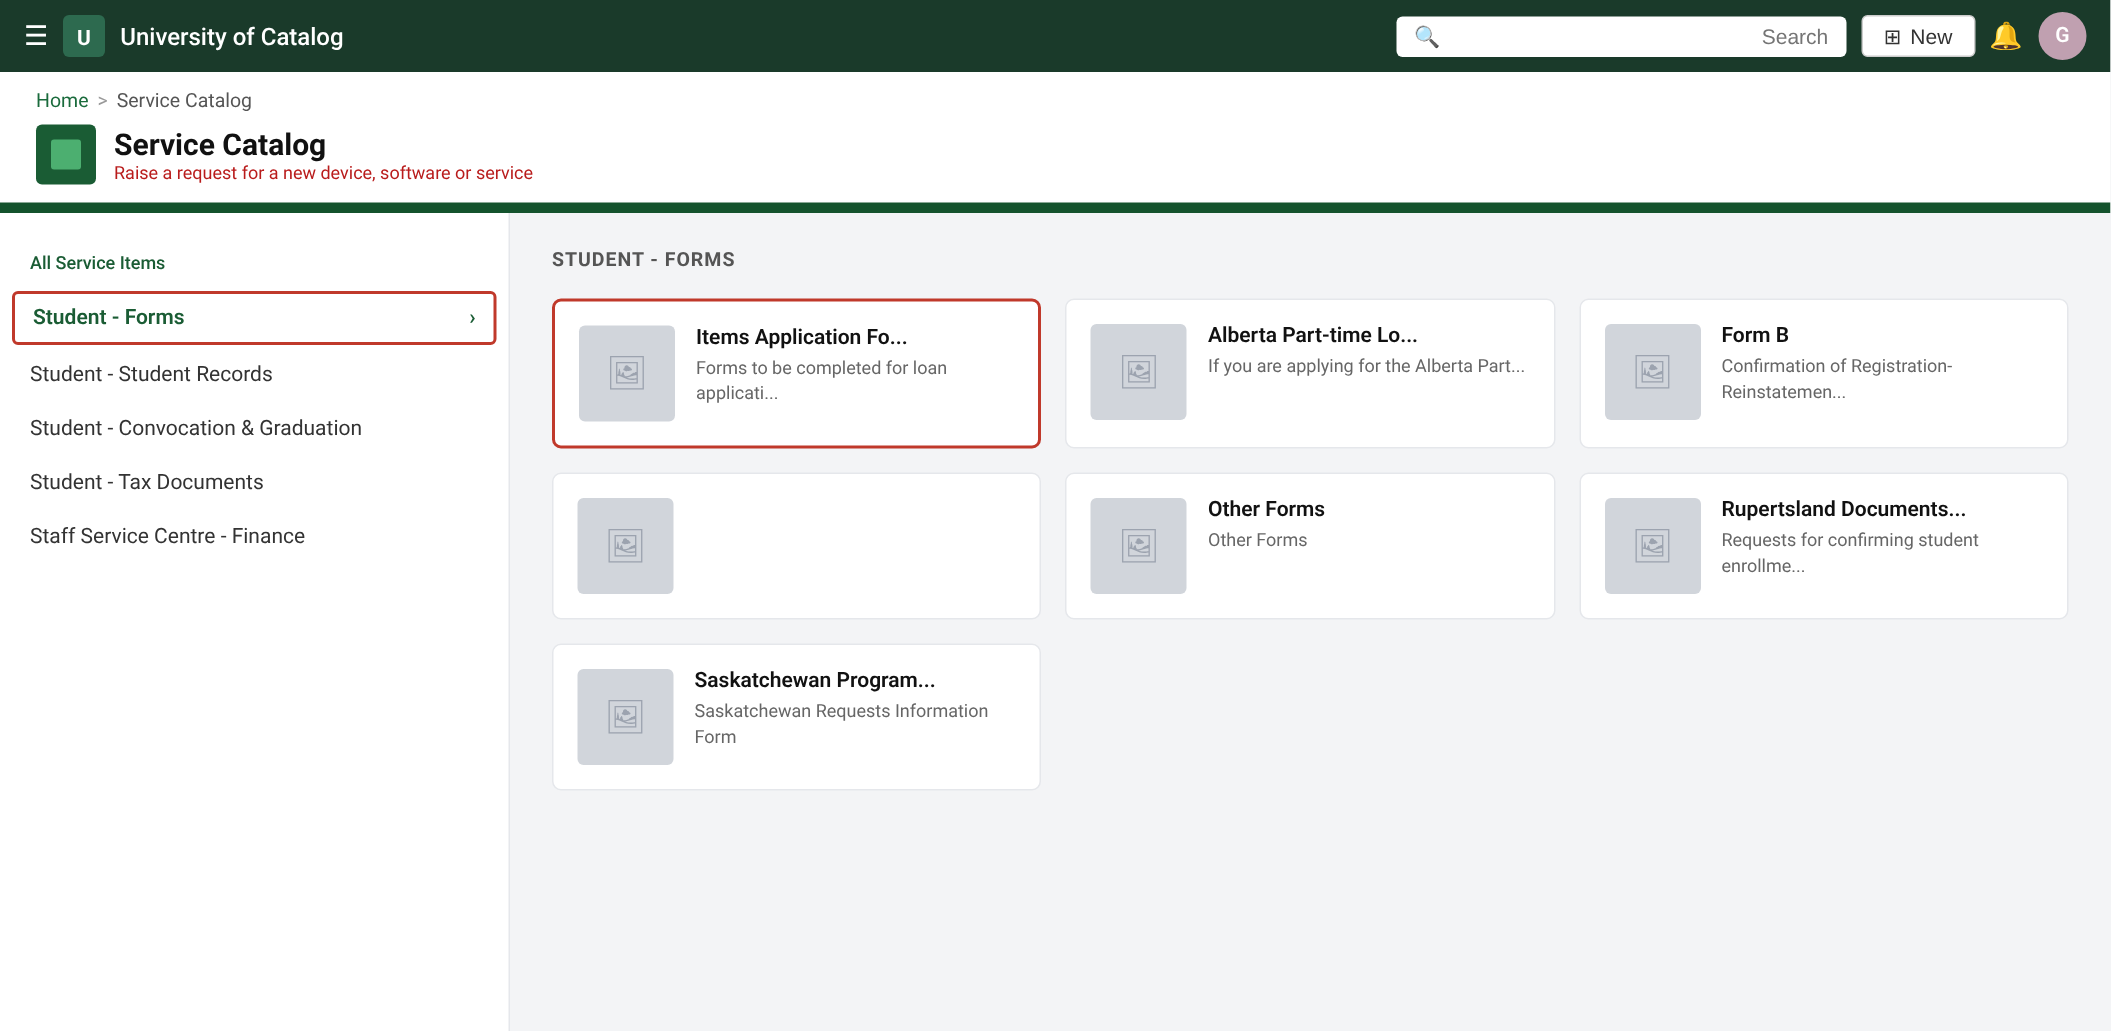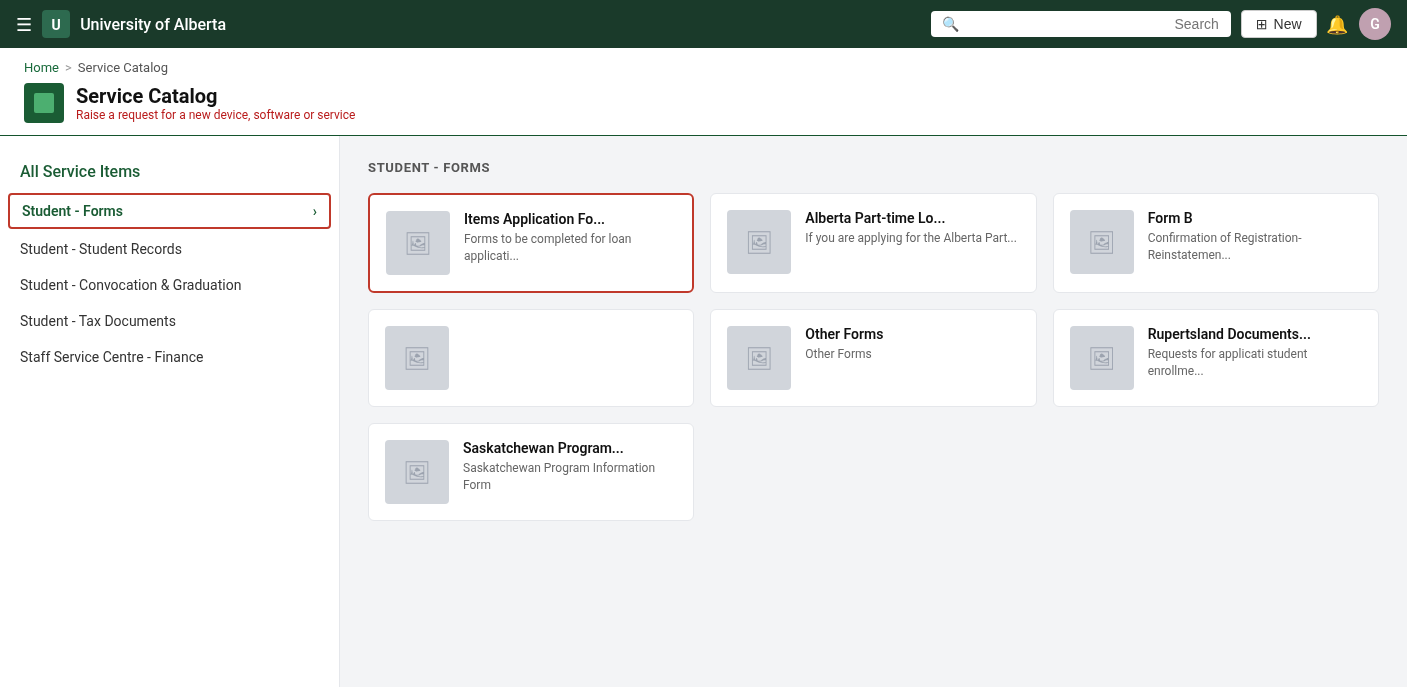--- a/index.html
+++ b/index.html
@@ -92,21 +92,21 @@
       color: white;
       font-weight: 600;
       font-size: 14px;
       cursor: pointer;
     }
 
     
     .page-header {
       background: white;
       padding: 12px 24px 0 24px;
-      border-bottom: 1px solid #14532d;
+      border-bottom: 7px solid #14532d;
     }
     .breadcrumb {
       display: flex;
       align-items: center;
       gap: 6px;
       font-size: 13px;
       color: #555;
       padding-bottom: 8px;
     }
     .breadcrumb-home {
@@ -188,21 +188,21 @@
     }
     .sidebar-item.active .chevron {
       color: #1a5c34;
     }
     .chevron {
       font-size: 14px;
       color: #999;
     }
     .sidebar-all-items {
       padding: 10px 20px;
-      font-size: 16px;
+      font-size: 12px;
       color: #1a5c34;
       cursor: pointer;
       font-weight: 500;
     }
 
     
     .content-area {
       flex: 1;
       padding: 24px 28px;
       overflow-y: auto;
@@ -265,21 +265,21 @@
 </head>
 <body>
 
 <nav class="topnav">
   <div class="topnav-left">
     <span class="hamburger-icon">☰</span>
     <svg class="logo-icon" viewBox="0 0 28 28" fill="none">
       <rect width="28" height="28" rx="4" fill="#2d6a4f"></rect>
       <text x="14" y="20" text-anchor="middle" fill="white" font-size="14" font-weight="bold">U</text>
     </svg>
-    <span class="nav-title">University of Alberta</span>
+    <span class="nav-title">University of Catalog</span>
   </div>
   <div class="topnav-right">
     <div class="search-bar">
       <span class="search-bar-icon">🔍</span>
       <input type="text" placeholder="Search" style="">
     </div>
     <button class="new-btn">
       <span class="new-btn-icon">⊞</span>
       <span>New</span>
     </button>
@@ -376,30 +376,30 @@
           <div class="card-desc">Other Forms</div>
         </div>
       </div>
 
       <div class="card">
         <div class="card-thumb">
           <span>🖼</span>
         </div>
         <div class="card-body">
           <div class="card-title">Rupertsland Documents...</div>
-          <div class="card-desc">Requests for applicati student enrollme...</div>
+          <div class="card-desc">Requests for confirming student enrollme...</div>
         </div>
       </div>
 
       <div class="card">
         <div class="card-thumb">
           <span>🖼</span>
         </div>
         <div class="card-body">
           <div class="card-title">Saskatchewan Program...</div>
-          <div class="card-desc">Saskatchewan Program Information Form</div>
+          <div class="card-desc">Saskatchewan Requests Information Form</div>
         </div>
       </div>
 
     </div>
   </main>
 
 </div>
 
 </body></html>

